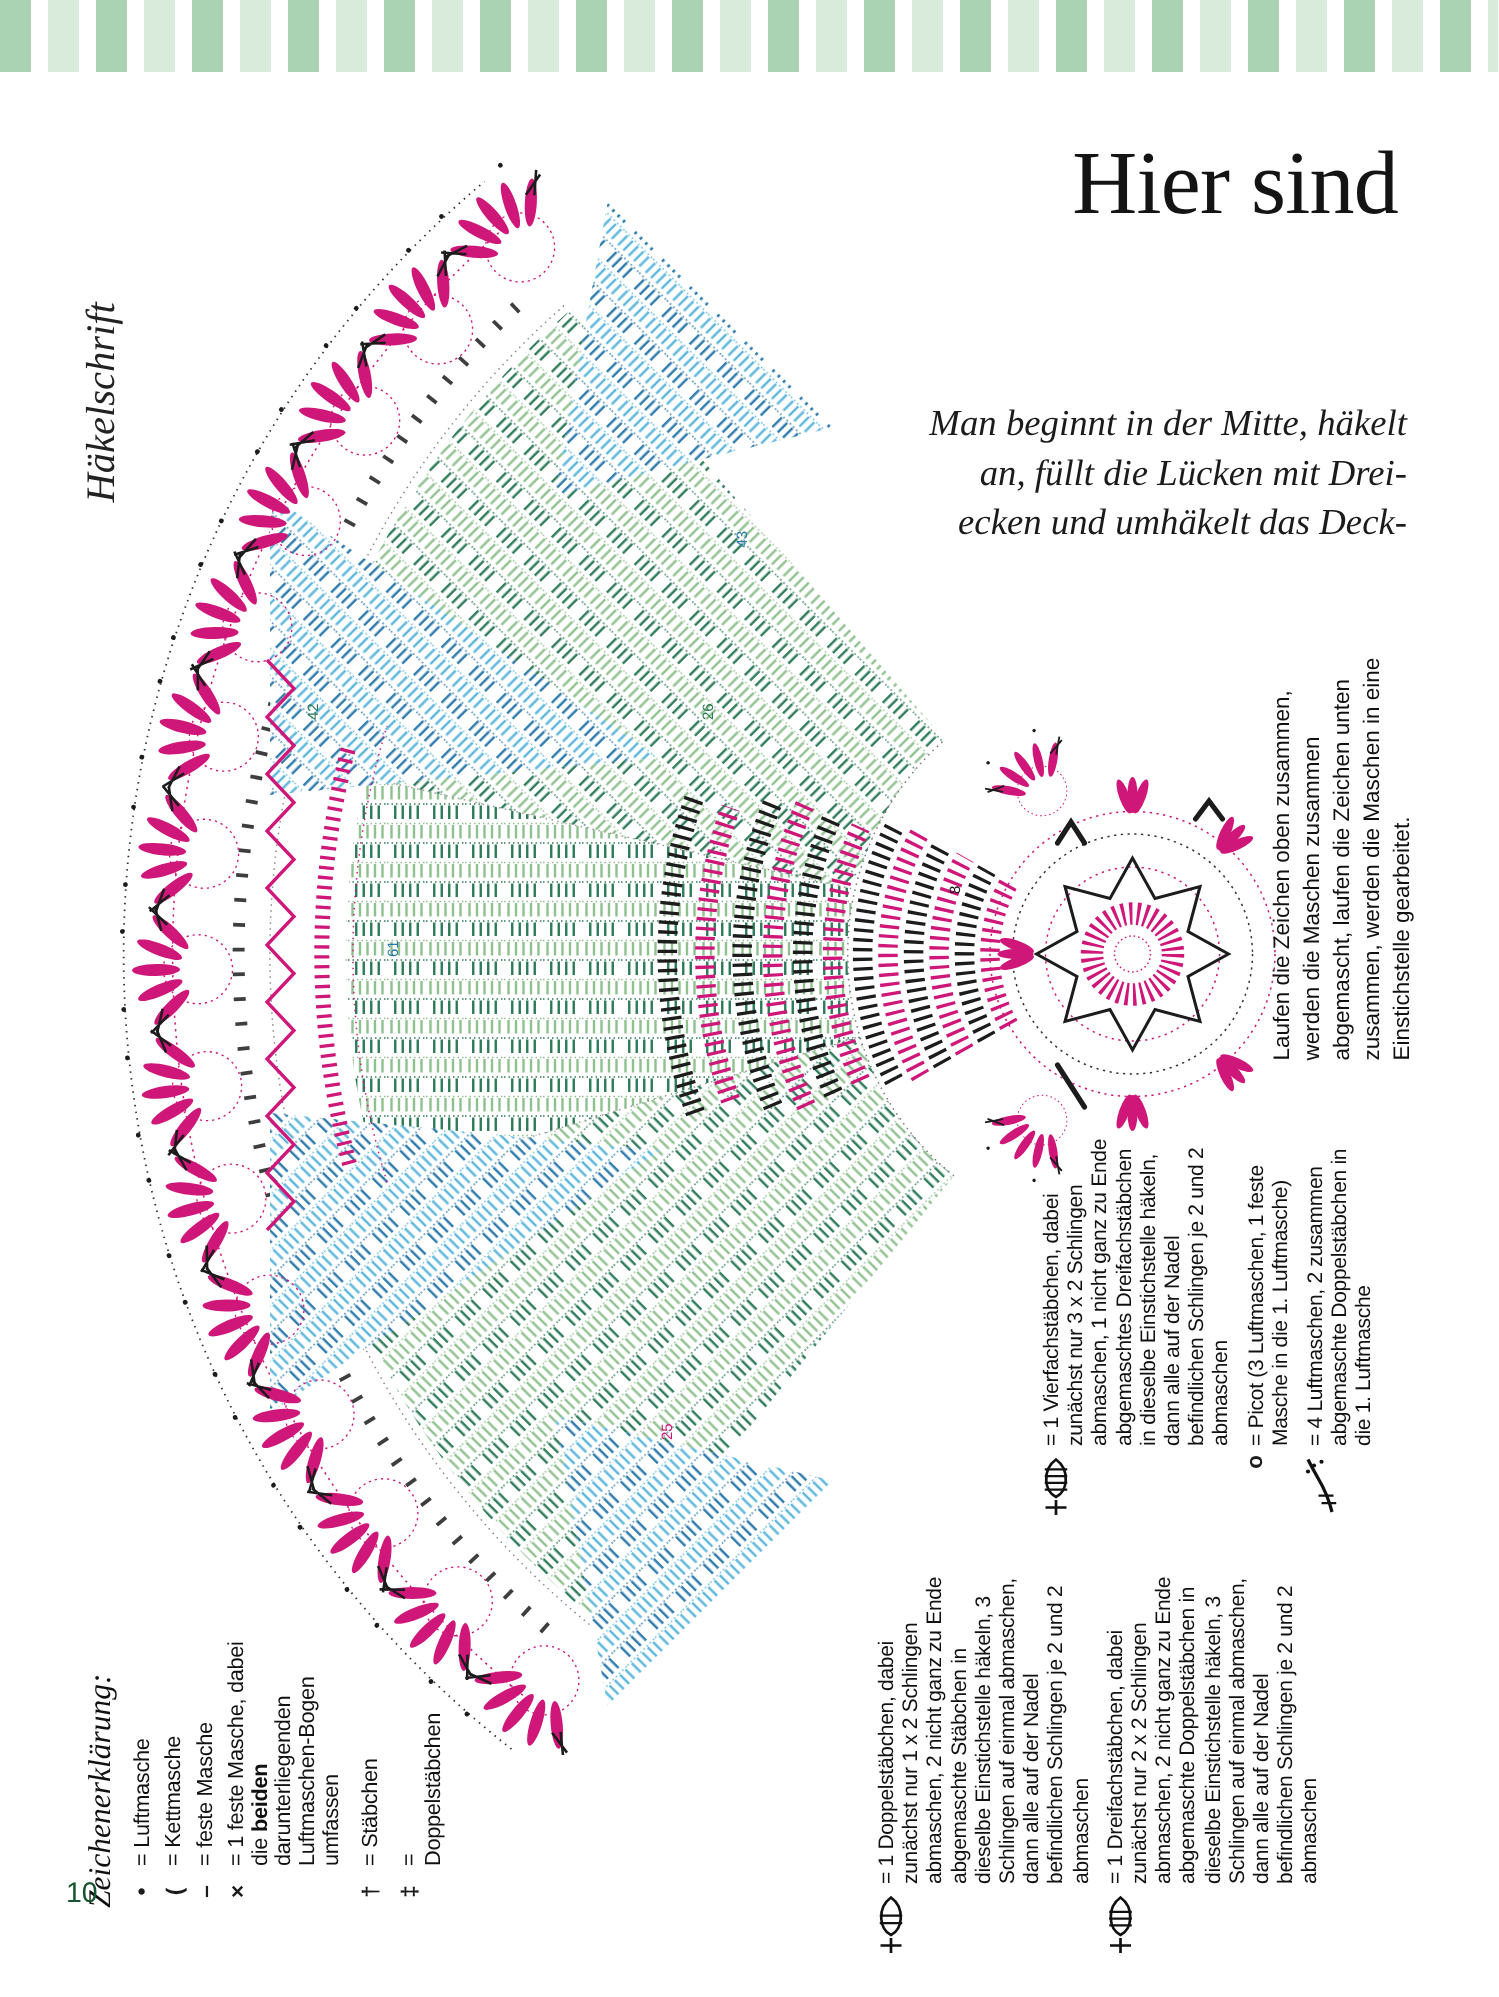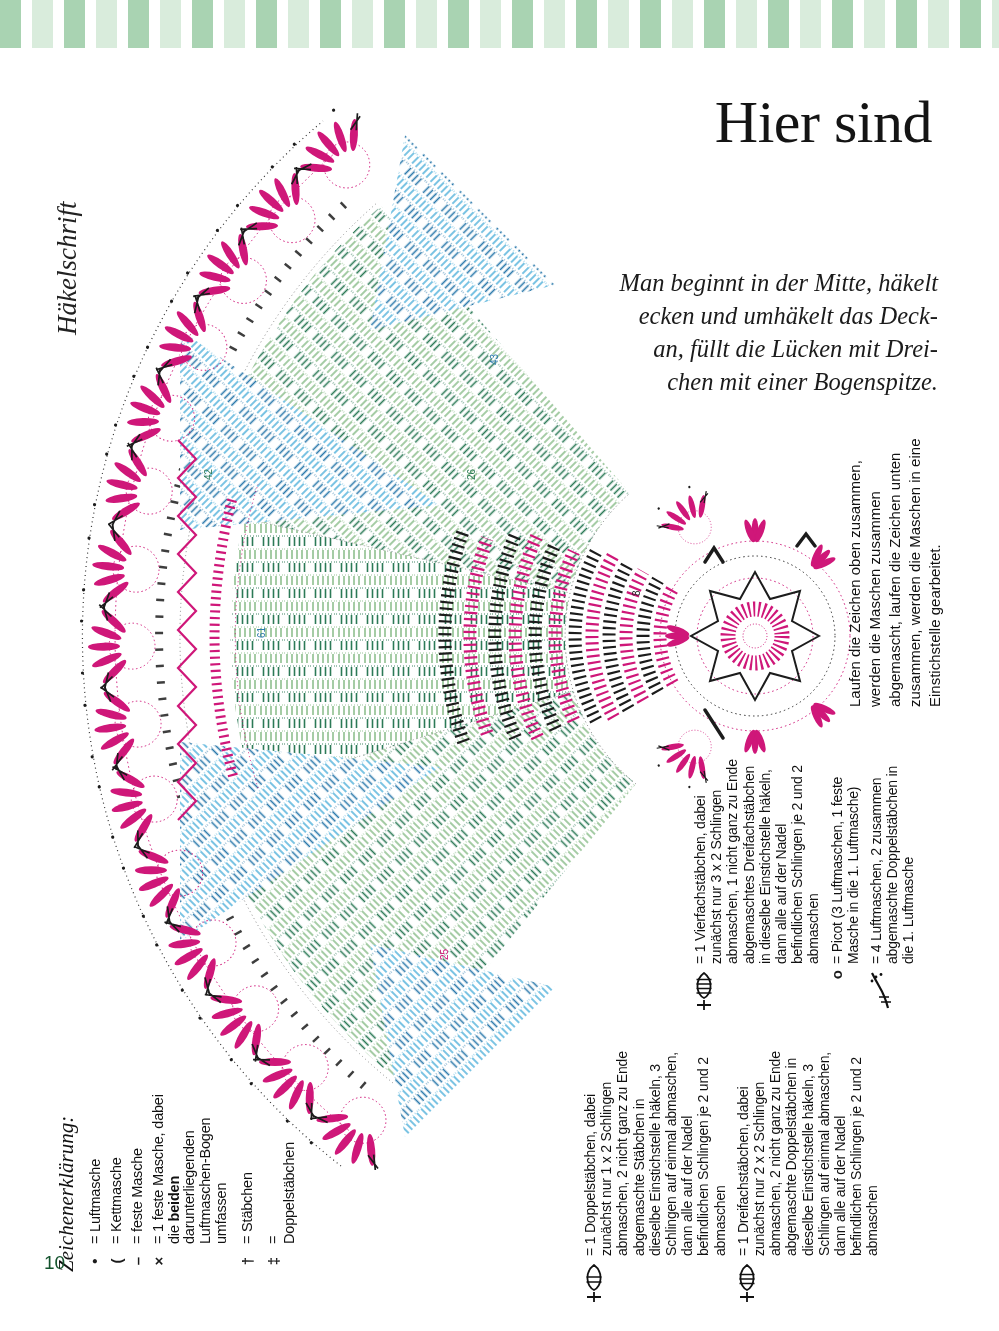--- a/index.html
+++ b/index.html
@@ -55,23 +55,22 @@
 <div class="rot rubric" style="left:52px;top:185px;width:46px;height:150px;">
   <div class="rin">Häkelschrift</div>
 </div>
 
 <div class="headline">
   <div>Hier sind</div>
 </div>
 
 <div class="intro">
   <div>Man beginnt in der Mitte, häkelt</div>
+  <div>an, füllt die Lücken mit Drei-</div>
   <div>ecken und umhäkelt das Deck-</div>
-  <div>an, füllt die Lücken mit Drei-</div>
-  <div>chen mit einer Bogenspitze.</div>
 </div>
 
 <div class="chartbox">
 <svg width="812" height="1090" viewBox="0 0 812 1090" xmlns="http://www.w3.org/2000/svg">
   <defs>
     <pattern id="gp0" width="26" height="26" patternUnits="userSpaceOnUse">
       <path d="M3,2V11M8,2V11M13,2V11M18,2V11M23,2V11" stroke="#8fc08f" stroke-width="1.6" fill="none"></path>
       <path d="M0,1H26" stroke="#8fc08f" stroke-width="0.9" stroke-dasharray="1 2" fill="none"></path>
       <path d="M5.5,15V24M10.5,15V24M15.5,15V24M20.5,15V24" stroke="#2c7a57" stroke-width="1.6" fill="none"></path>
       <path d="M0,14H26" stroke="#2c7a57" stroke-width="0.9" stroke-dasharray="1 2" fill="none"></path>

